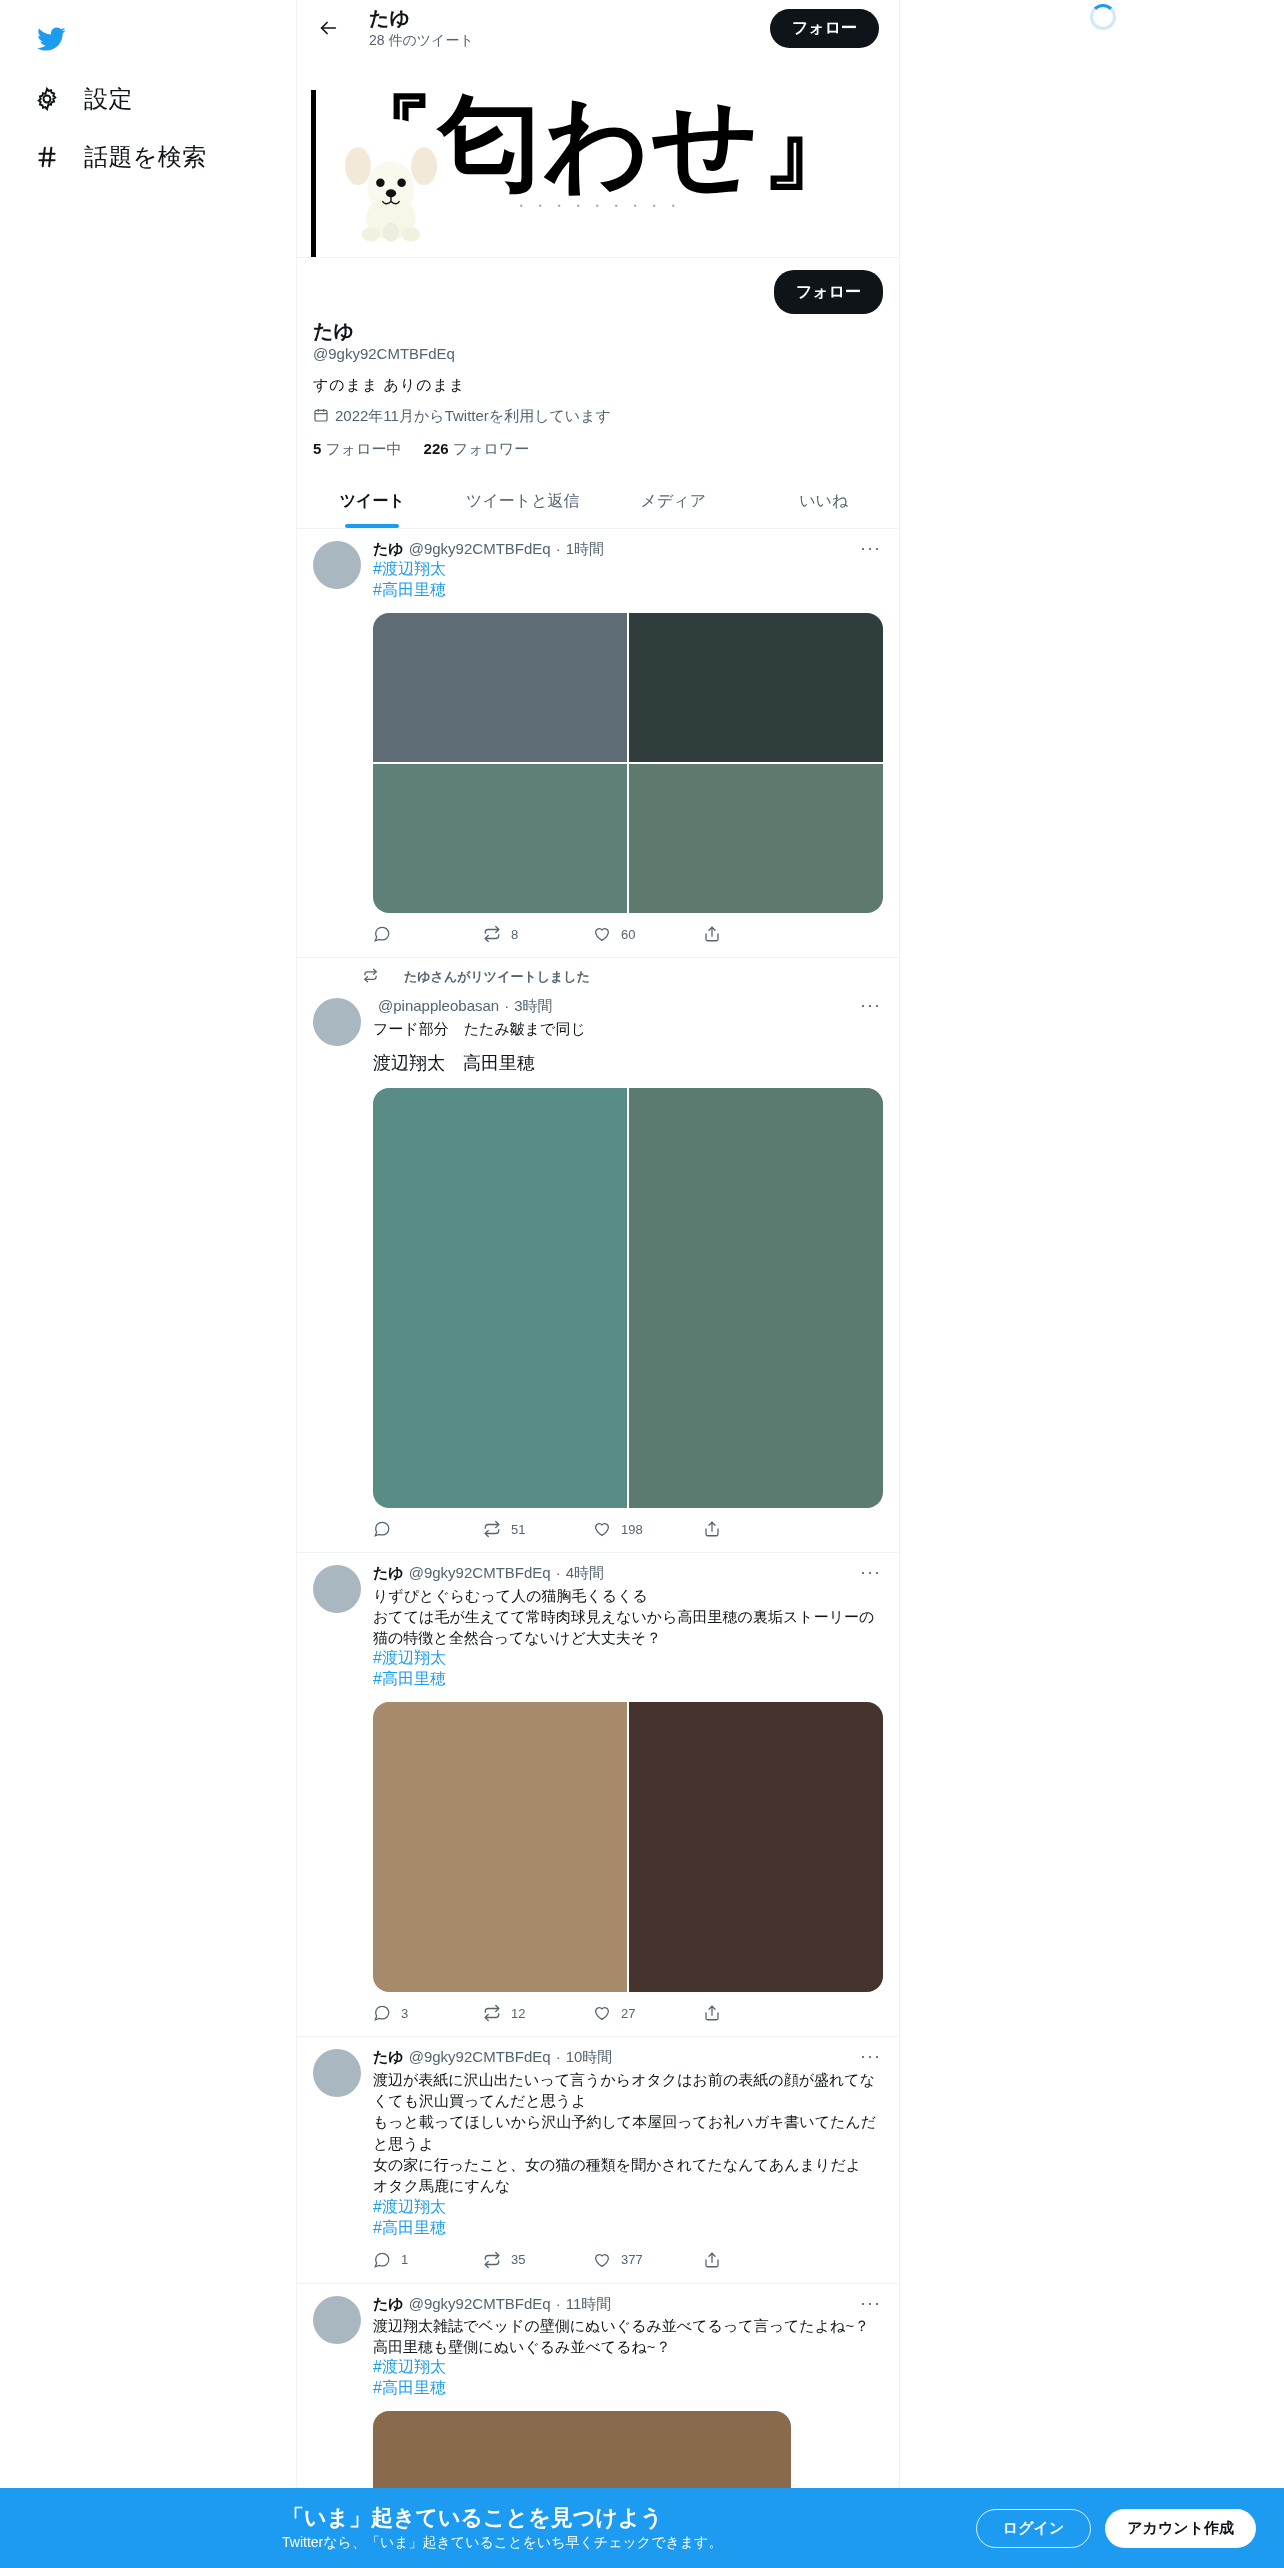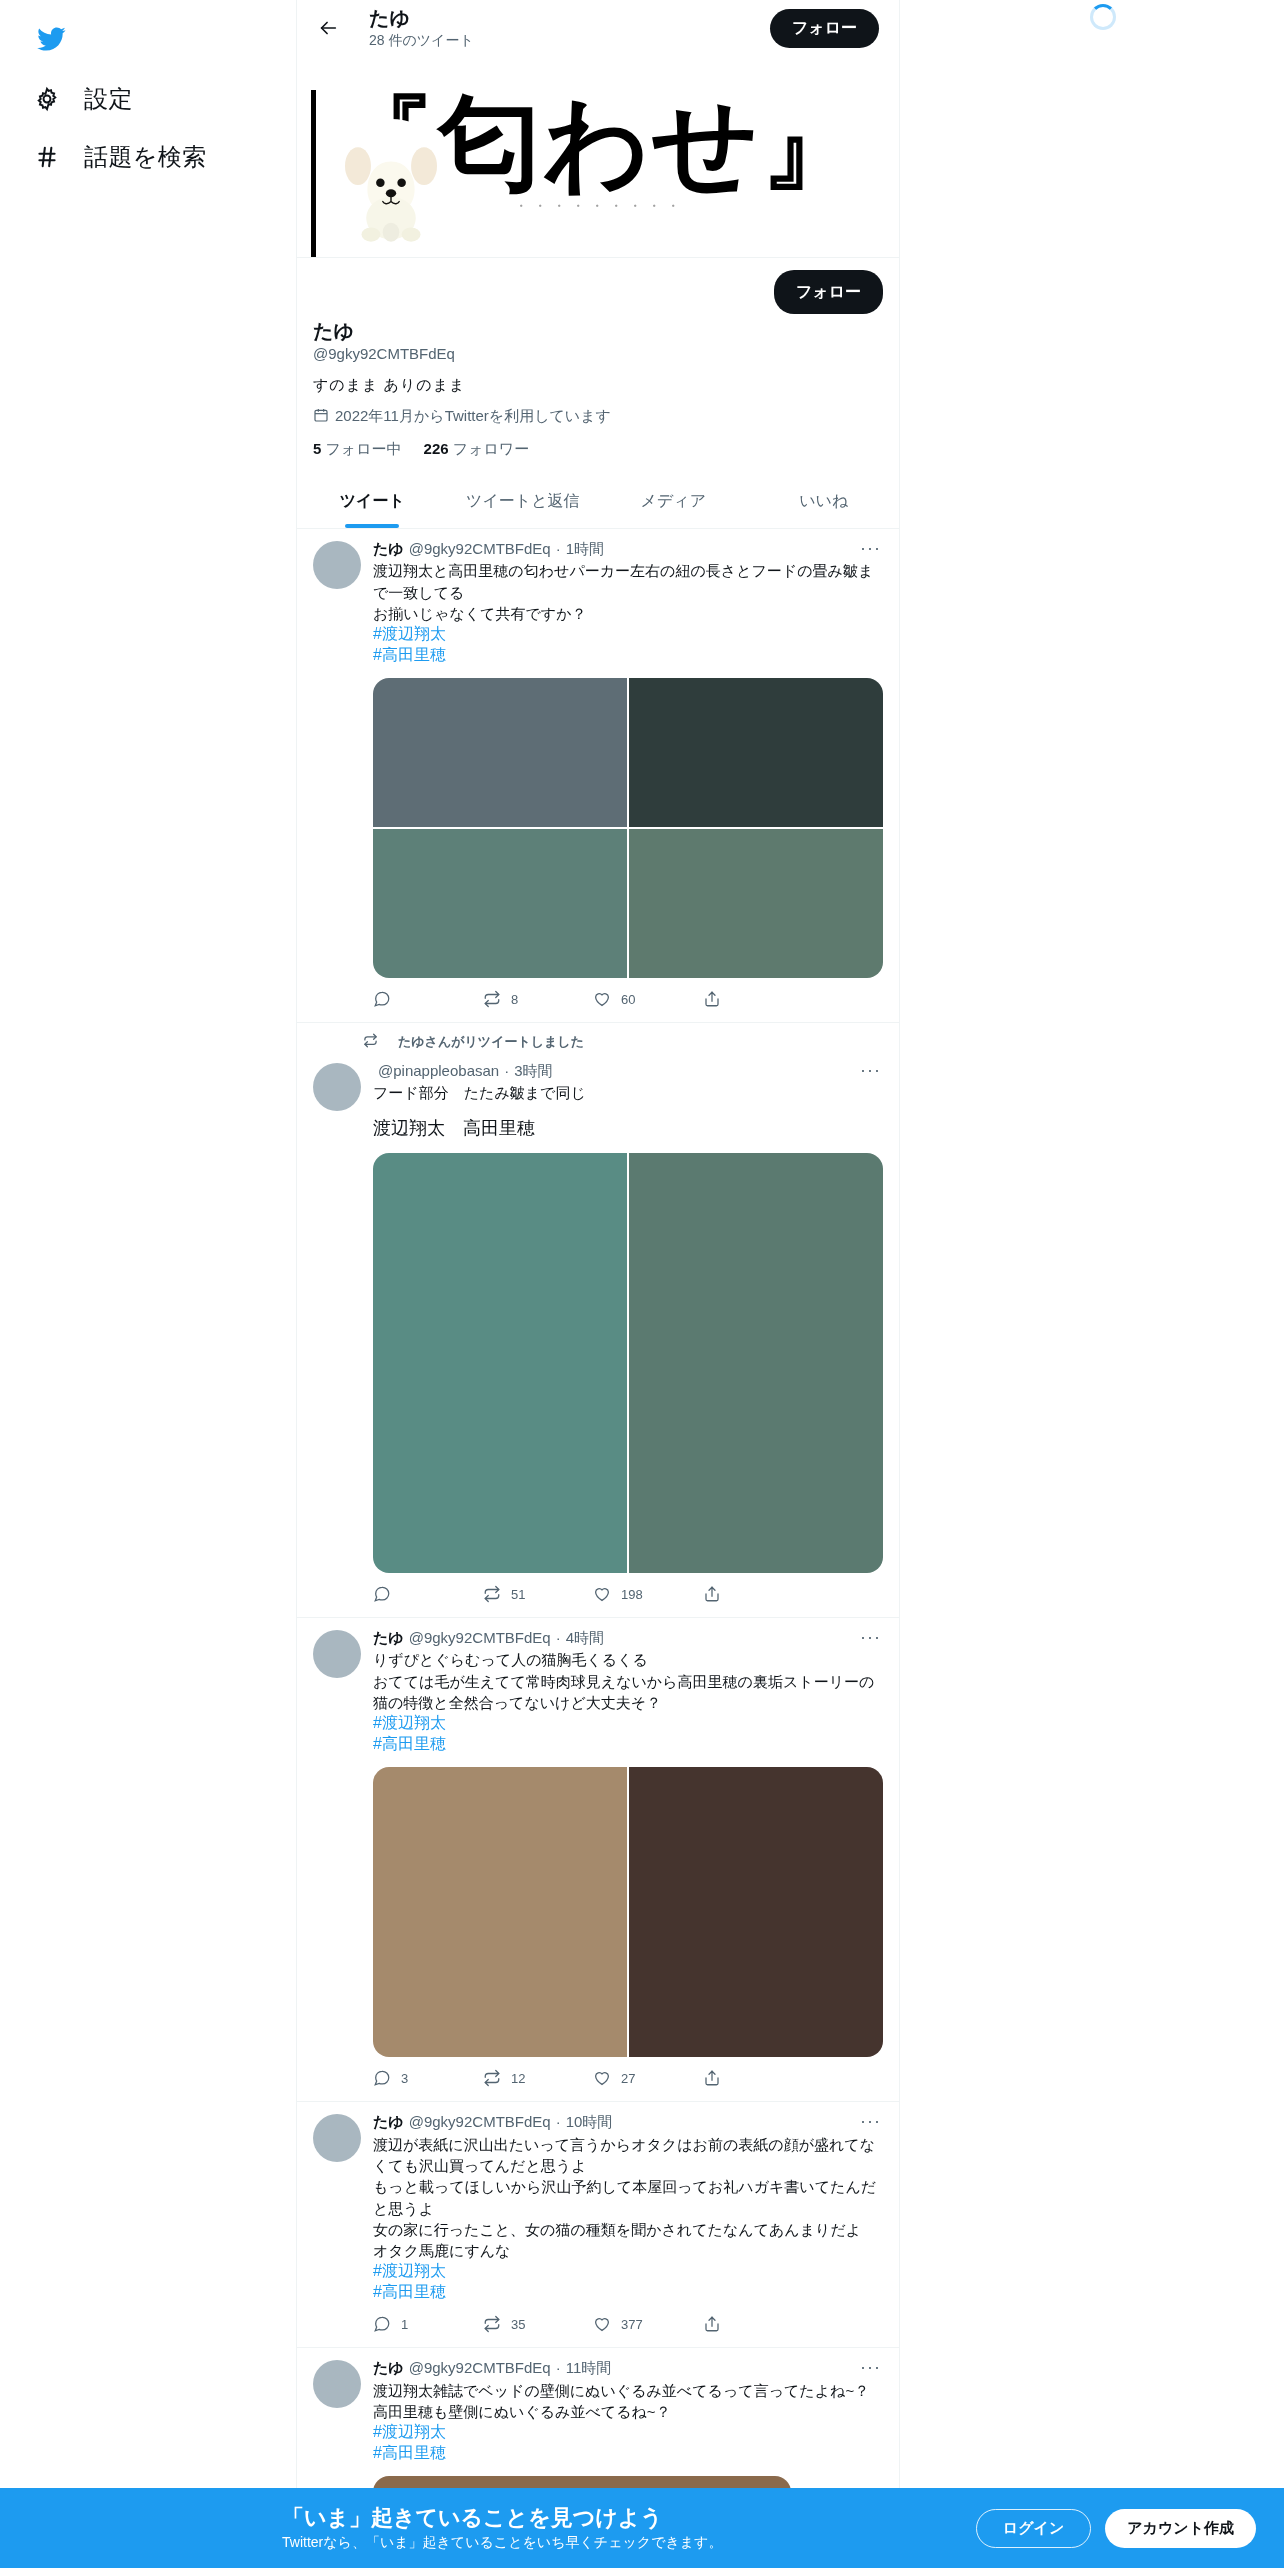--- a/index.html
+++ b/index.html
@@ -196,21 +196,21 @@
   .tweet {
     display: flex;
     gap: 12px;
     padding: 10px 16px 4px 16px;
     border-bottom: 1px solid #eff3f4;
     position: relative;
   }
   .rt-label {
     display: flex;
     align-items: center;
-    gap: 20px;
+    gap: 26px;
     font-size: 13px;
     font-weight: bold;
     color: #536471;
     padding: 10px 16px 0 66px;
   }
   .tweet-av {
     width: 48px; height: 48px;
     border-radius: 50%;
     background: #a9b7c0;
     flex: 0 0 48px;
@@ -444,22 +444,20 @@
     <article class="tweet">
       <div class="tweet-av"></div>
       <div class="tweet-body">
         <div class="more-dots">···</div>
         <div class="tweet-head">
           <span class="t-name">たゆ</span>
           <span class="t-handle">@9gky92CMTBFdEq</span>
           <span class="t-dot">·</span>
           <span class="t-time">1時間</span>
         </div>
-        <div class="tweet-text">渡辺翔太と高田里穂の匂わせパーカー左右の紐の長さとフードの畳み皺まで一致してる
-お揃いじゃなくて共有ですか？</div>
         <span class="hashtag">#渡辺翔太</span>
         <span class="hashtag">#高田里穂</span>
         <div class="media-grid media-2x2">
           <div class="media-cell" style="background:#5e6d75"></div>
           <div class="media-cell" style="background:#2f3d3c"></div>
           <div class="media-cell" style="background:#5d8078"></div>
           <div class="media-cell" style="background:#5e7a6e"></div>
         </div>
         <div class="actions">
           <div class="action">

